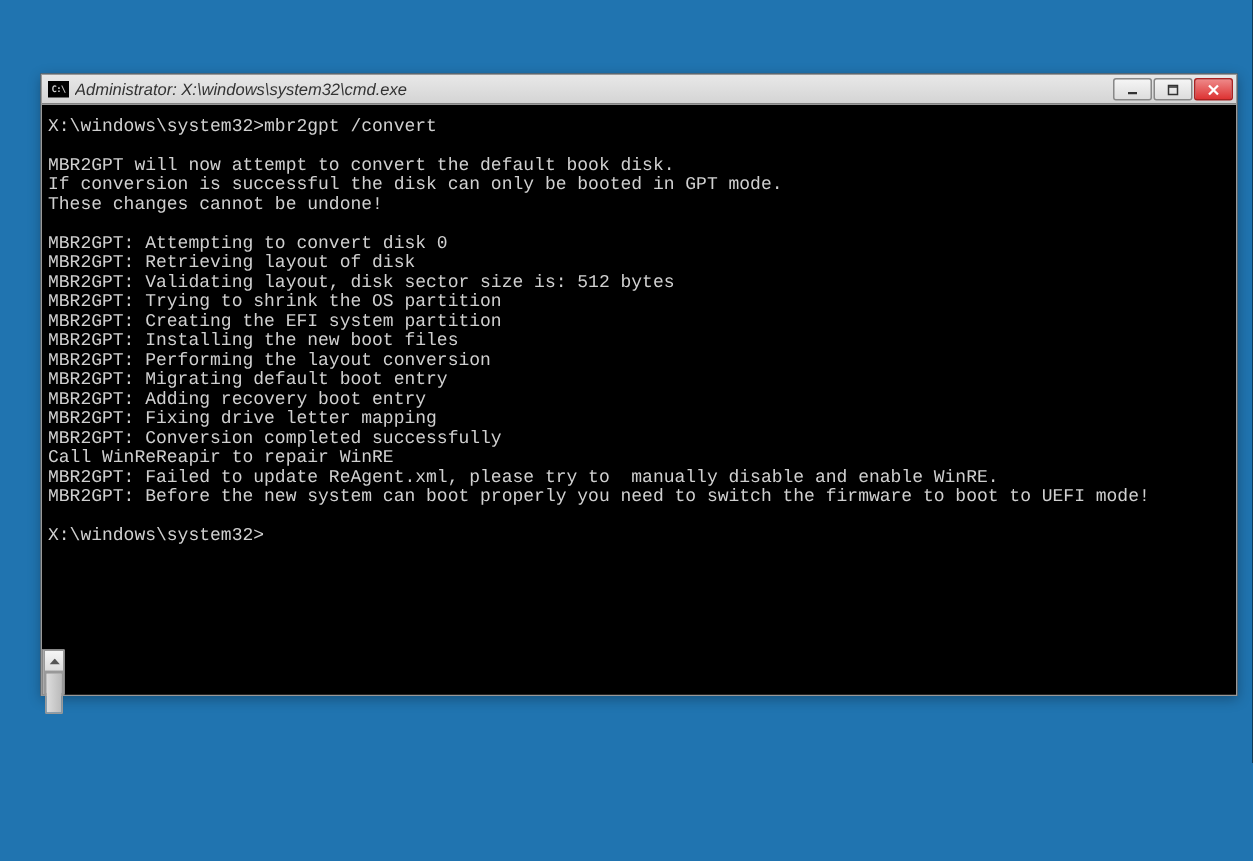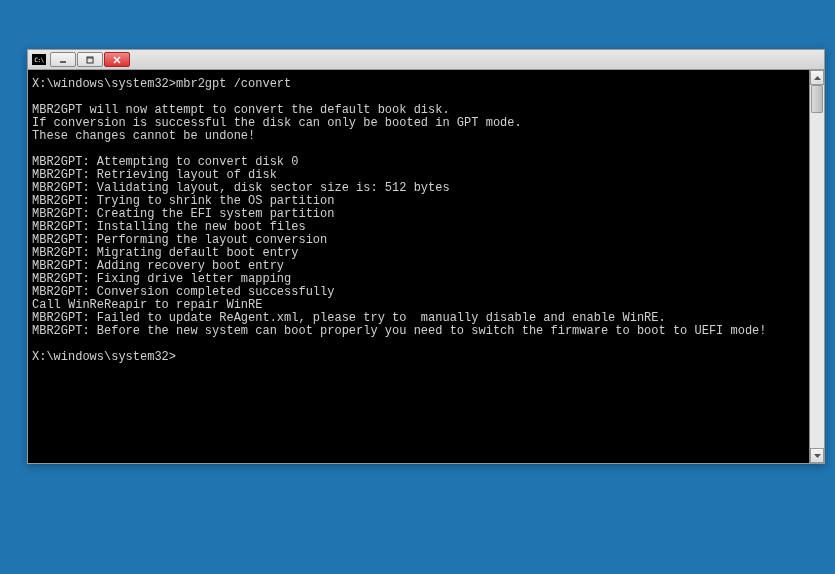--- a/index.html
+++ b/index.html
@@ -75,20 +75,21 @@
     }
     .window-btn svg {
       display: block;
     }
     .terminal-area {
       position: relative;
       width: 100%;
       height: calc(100% - 20px);
       background: #000;
       display: flex;
+      flex-direction: column;
     }
     .terminal-content {
       flex: 1;
       padding: 8px 4px 4px 4px;
       color: #d0d0d0;
       font-family: Consolas, "Courier New", monospace;
       font-size: 12px;
       line-height: 13px;
       white-space: pre;
       overflow: hidden;
@@ -127,20 +128,21 @@
       border: 1px solid #999;
       border-radius: 1px;
     }
   </style>
 </head>
 <body>
 
 <div class="window">
   <div class="titlebar">
     <div class="titlebar-icon">C:\</div>
+    <div class="titlebar-text">Administrator: X:\windows\system32\cmd.exe</div>
     <div class="window-controls">
       <div class="window-btn">
         <svg width="8" height="8">
             <line x1="1" y1="6" x2="7" y2="6" stroke="#333" stroke-width="1.5"></line>
           </svg>
       </div>
       <div class="window-btn">
         <svg width="8" height="8">
             <rect x="1" y="1" width="6" height="6" fill="none" stroke="#333" stroke-width="1"></rect>
             <line x1="1" y1="2" x2="7" y2="2" stroke="#333" stroke-width="1"></line>

